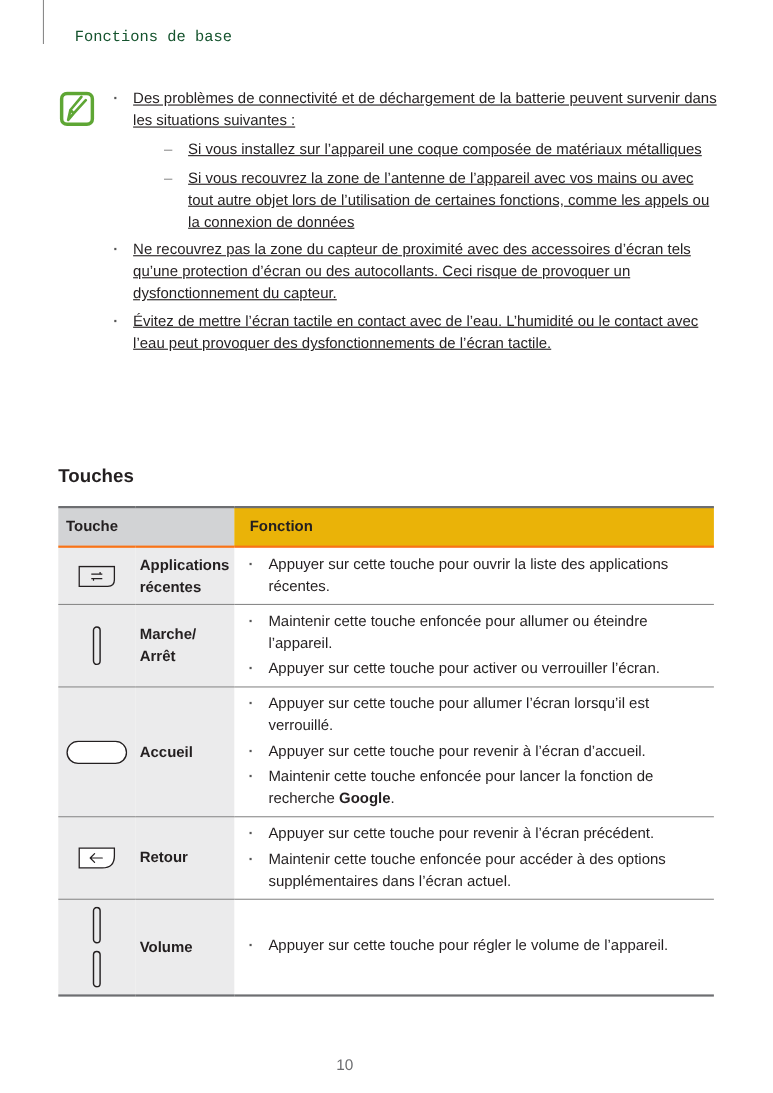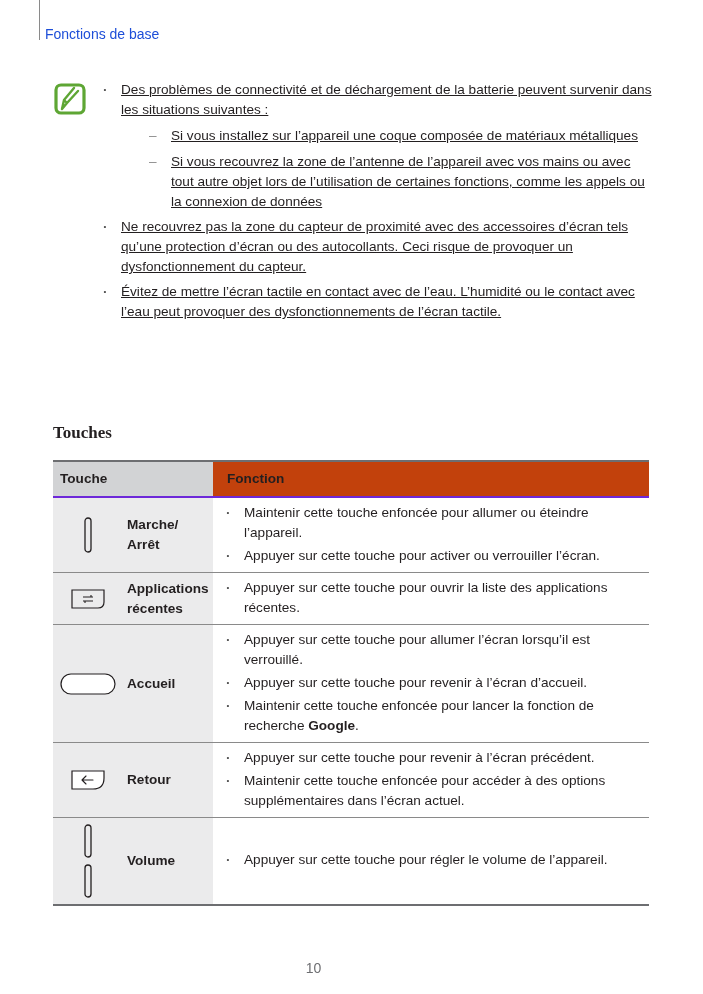--- a/index.html
+++ b/index.html
@@ -1,35 +1,35 @@
 <!DOCTYPE html>
 <html><head>
   <meta charset="utf-8">
   <style>
     * { box-sizing: border-box; margin: 0; padding: 0; }
     html, body { width: 703px; height: 994px; background: #ffffff; }
     body { position: relative; font-family: "Liberation Sans", sans-serif; color: #231f20; overflow: hidden; }
 
     .header-rule { position: absolute; left: 39px; top: 0; width: 1px; height: 40px; background: #8a8a8a; }
-    .header-title { position: absolute; left: 45px; top: 26px; font-size: 14px; color: #1d4ed8; }
+    .header-title { position: absolute; left: 68px; top: 26px; font-size: 14px; color: #14532d; font-family: Liberation Mono, monospace; }
 
     .note-icon { position: absolute; left: 54px; top: 83px; width: 32px; height: 32px; }
 
     .notes { position: absolute; left: 100px; top: 80px; width: 555px; font-size: 13.6px; line-height: 20px; text-decoration: underline; }
     .notes .bullet { position: relative; padding-left: 21px; margin-bottom: 5px; }
     .notes .bullet::before { content: "·"; position: absolute; left: 3px; top: 0; font-weight: bold; color: #555; }
     .notes .sub { position: relative; padding-left: 50px; margin-top: 6px; }
     .notes .sub::before { content: "–"; position: absolute; left: 28px; top: 0; color: #888; }
 
-    .section-title { position: absolute; left: 53px; top: 423px; font-size: 17px; font-weight: bold; color: #231f20; font-family: Liberation Serif, serif; }
+    .section-title { position: absolute; left: 53px; top: 423px; font-size: 17px; font-weight: bold; color: #231f20; }
 
     table.keys { position: absolute; left: 53px; top: 460px; width: 596px; border-collapse: collapse; font-size: 13.6px; line-height: 20px; }
-    table.keys th { text-align: left; font-weight: bold; height: 36px; padding: 5px 7px; border-top: 2px solid #6d6e71; border-bottom: 2px solid #6d28d9; }
+    table.keys th { text-align: left; font-weight: bold; height: 36px; padding: 5px 7px; border-top: 2px solid #6d6e71; border-bottom: 2px solid #f97316; }
     table.keys th.col-key { background: #d2d3d5; }
-    table.keys th.col-fn { background: #c2410c; padding-left: 175px; margin-top: 42px; }
+    table.keys th.col-fn { background: #eab308; padding-left: 175px; margin-top: 42px; }
     table.keys td { vertical-align: middle; border-bottom: 1px solid #8a8a8a; }
     table.keys tr.last td { border-bottom: 2px solid #6d6e71; }
     td.icon-cell { width: 70px; background: #ebebec; text-align: center; }
     td.name-cell { width: 90px; background: #ebebec; font-weight: bold; padding-left: 4px; }
     td.fn-cell { padding: 2px 0 3px 0; }
     td.fn-cell .fn { position: relative; padding-left: 31px; padding-right: 30px; margin: 3px 0; }
     td.fn-cell .fn::before { content: "·"; position: absolute; left: 13px; top: 0; font-weight: bold; color: #555; }
 
     .key-icon { display: inline-block; vertical-align: middle; }
 
@@ -60,46 +60,46 @@
 
 <table class="keys">
   <thead>
     <tr>
       <th class="col-key" colspan="2">Touche</th>
       <th class="col-fn" style="padding-left:14px;">Fonction</th>
     </tr>
   </thead>
   <tbody>
 
+    <tr style="height:44px;">
+      <td class="icon-cell">
+        <svg class="key-icon" width="34" height="20" viewBox="0 0 34 20">
+          <path d="M1 1 H33 V13 Q33 19 27 19 H1 Z" fill="none" stroke="#231f20" stroke-width="1.2"></path>
+          <path d="M12 8 H22 M20 6 V8 M12 12 H22 M14 12 V14" fill="none" stroke="#231f20" stroke-width="1.1"></path>
+        </svg>
+      </td>
+      <td class="name-cell">Applications récentes</td>
+      <td class="fn-cell">
+        <div class="fn">Appuyer sur cette touche pour ouvrir la liste des applications récentes.</div>
+      </td>
+    </tr>
+
     <tr style="height:68px;">
       <td class="icon-cell">
         <svg class="key-icon" width="10" height="36" viewBox="0 0 10 36">
           <rect x="2" y="1" width="6" height="34" rx="3" fill="none" stroke="#231f20" stroke-width="1.3"></rect>
         </svg>
       </td>
       <td class="name-cell">
         <span style="white-space:pre-line;">Marche/
 Arrêt</span>
       </td>
       <td class="fn-cell">
         <div class="fn">Maintenir cette touche enfoncée pour allumer ou éteindre l’appareil.</div>
         <div class="fn">Appuyer sur cette touche pour activer ou verrouiller l’écran.</div>
-      </td>
-    </tr>
-
-    <tr style="height:44px;">
-      <td class="icon-cell">
-        <svg class="key-icon" width="34" height="20" viewBox="0 0 34 20">
-          <path d="M1 1 H33 V13 Q33 19 27 19 H1 Z" fill="none" stroke="#231f20" stroke-width="1.2"></path>
-          <path d="M12 8 H22 M20 6 V8 M12 12 H22 M14 12 V14" fill="none" stroke="#231f20" stroke-width="1.1"></path>
-        </svg>
-      </td>
-      <td class="name-cell">Applications récentes</td>
-      <td class="fn-cell">
-        <div class="fn">Appuyer sur cette touche pour ouvrir la liste des applications récentes.</div>
       </td>
     </tr>
 
     <tr style="height:114px;">
       <td class="icon-cell">
         <svg class="key-icon" width="56" height="22" viewBox="0 0 56 22">
           <rect x="1" y="1" width="54" height="20" rx="10" fill="#ffffff" stroke="#231f20" stroke-width="1.2"></rect>
         </svg>
       </td>
       <td class="name-cell">Accueil</td>

